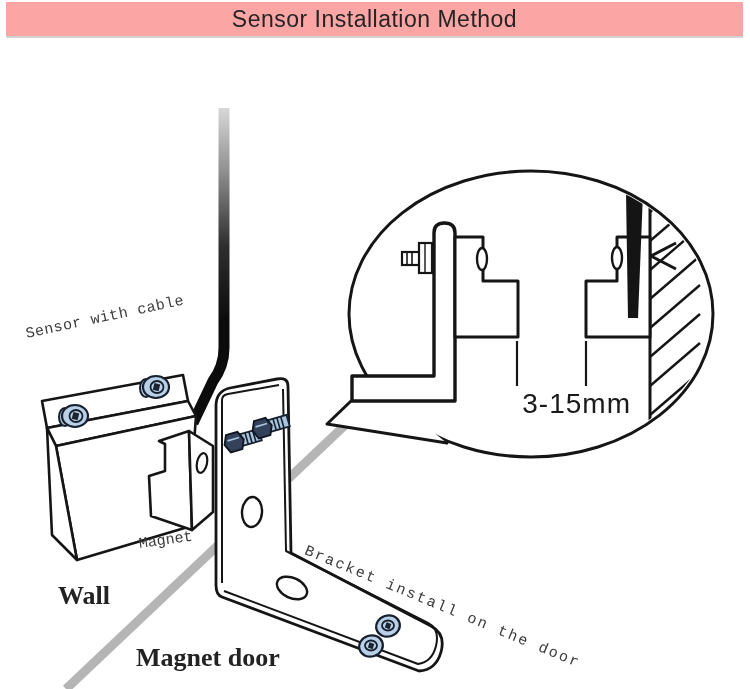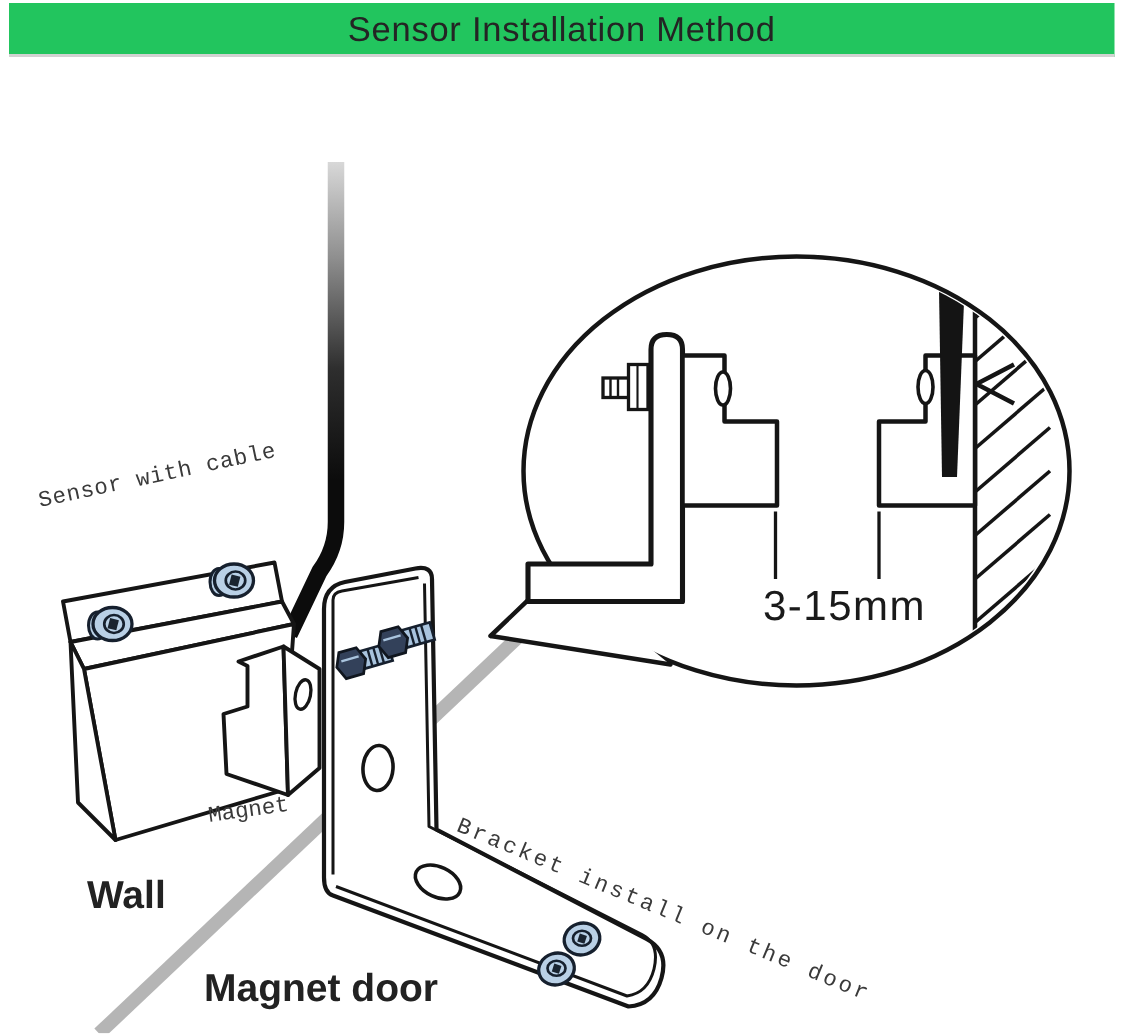--- a/index.html
+++ b/index.html
@@ -1,30 +1,30 @@
 <!DOCTYPE html>
 <html><head>
 <meta charset="utf-8">
 <style>
   html,body{margin:0;padding:0;background:#fff;}
   #stage{position:relative;width:750px;height:689px;background:#fff;overflow:hidden;
          font-family:"Liberation Sans",sans-serif;}
-  .title-band{position:absolute;left:6px;right:7px;top:2px;height:34px;background:#22c55e;
+  .title-band{position:absolute;left:6px;right:7px;top:2px;height:34px;background:#fca5a5;
               border-bottom:2px solid #d2d2d2;display:flex;align-items:center;justify-content:center;}
   .title-band .t{font-size:23px;color:#242424;letter-spacing:0.5px;}
   svg{position:absolute;left:0;top:0;}
   .lbl{position:absolute;color:#3a3a3a;font-family:"Liberation Mono","DejaVu Sans Mono",monospace;
        font-size:15px;white-space:nowrap;}
-  .lbl-bold{position:absolute;color:#222;font-weight:bold;font-size:26px;white-space:nowrap;}
+  .lbl-bold{position:absolute;color:#222;font-weight:bold;font-size:26px;white-space:nowrap;font-family:Liberation Serif, serif;}
   #sensor-label{left:26px;top:326px;transform:rotate(-12deg);transform-origin:left center;letter-spacing:0.5px;}
   #magnet-label{left:139px;top:536px;transform:rotate(-8deg);transform-origin:left center;}
   #bracket-label{left:305px;top:542px;transform:rotate(22.5deg);transform-origin:left center;letter-spacing:2px;}
   #wall-label{left:58px;top:581px;}
   #garage-label{left:136px;top:643px;}
-  #gap-label{position:absolute;left:495px;top:388px;width:136px;text-align:center;
+  #gap-label{position:absolute;left:495px;top:388px;width:136px;text-align:right;
              font-size:28px;color:#1a1a1a;letter-spacing:1px;}
 </style>
 </head>
 <body>
 
 <div id="stage">
 
   <div class="title-band">
     <span class="t">Sensor Installation Method</span>
   </div>

